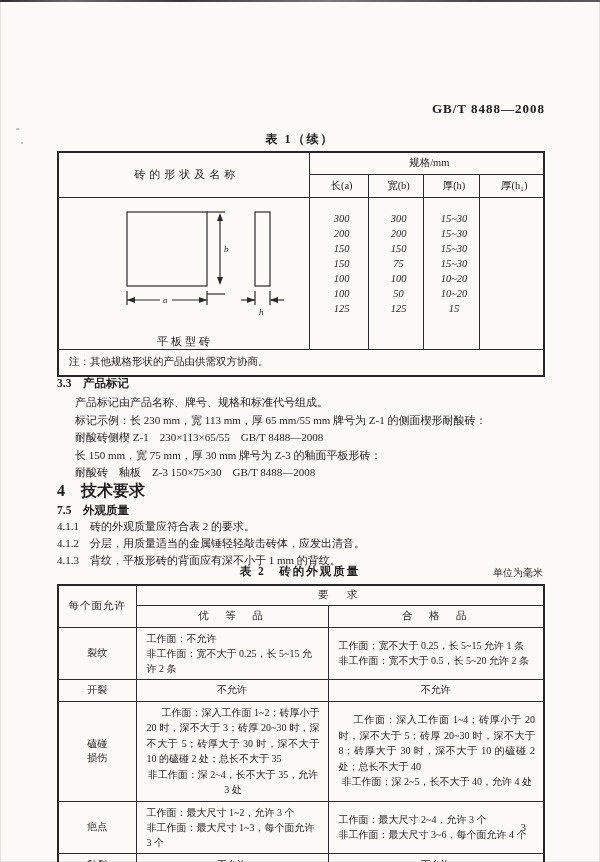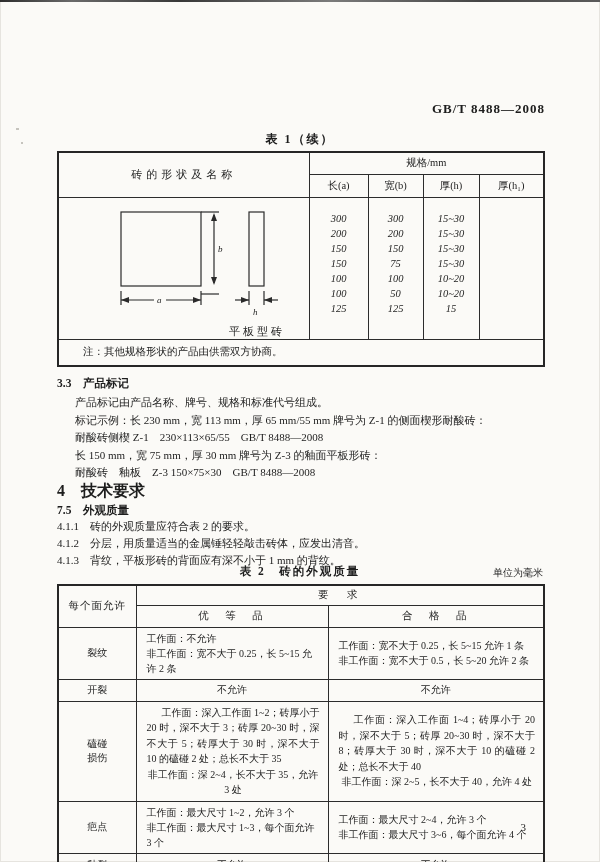--- a/index.html
+++ b/index.html
@@ -16,34 +16,34 @@
   .speck.s1 { left:16px; top:128px; width:3px; height:2px; }
   .speck.s2 { left:21px; top:142px; width:2px; height:2px; }
 
   .hdr { position:absolute; top:101px; right:55px; font-size:13px; font-weight:bold; letter-spacing:1px; }
 
   .t1cap { position:absolute; top:131px; left:0; width:600px; text-align:center;
     font-size:12px; font-weight:bold; letter-spacing:2px; }
 
   table { border-collapse:collapse; table-layout:fixed; }
   .t1 { position:absolute; top:151px; left:57px; width:486px; border:2px solid #262626; }
-  .t1 td, .t1 th { border:1px solid #2c2c2c; font-weight:normal; }
+  .t1 td, .t1 th { border:1px solid #2c2c2c; font-weight:normal;padding-left:6px; }
   .t1 .hcell { font-size:10.5px; text-align:center; vertical-align:middle; }
   .t1 .shape-h { letter-spacing:4px; font-size:11px; }
   .t1 .h1r { height:22px; }
   .t1 .h2r { height:23px; }
   .t1 .bodyr { height:141px; }
   .t1 .noter { height:27px; }
   .t1 .numcol { vertical-align:top; text-align:center; font-size:10.5px;font-style:italic; }
   .t1 .numstack { padding-top:13px; }
   .t1 .numstack div { line-height:15px; height:15px; }
-  .t1 .notecell { font-size:10.5px; padding-left:24px; vertical-align:middle; }
+  .t1 .notecell { font-size:10.5px; padding-left:10px; vertical-align:middle; }
   .diagram-cell { vertical-align:top; }
   .diagram-wrap { padding-top:8px; padding-left:14px; }
-  .diagram-caption { width:212px; text-align:right; font-size:11px; letter-spacing:3px; margin-top:2px; }
+  .diagram-caption { width:212px; text-align:center; font-size:11px; letter-spacing:3px; margin-top:12px; }
   svg .ln { stroke:#2a2a2a; stroke-width:1.2; fill:none; }
   svg .ar { fill:#2a2a2a; stroke:none; }
   svg .dimtext { font-family:"Liberation Serif","DejaVu Serif",serif; font-style:italic; font-size:9px; fill:#1d1d1d; }
 
   .s33 { position:absolute; top:376px; left:57px; width:486px; font-size:11px; }
   .s33 .heading { font-weight:bold; font-size:11.5px; height:18px; }
   .s33 .line { margin-left:18px; line-height:17.5px; white-space:nowrap; }
 
   .s4 { position:absolute; top:481px; left:57px; width:486px; font-size:11px; }
   .s4 .heading { font-weight:bold; font-size:16px; height:22px; }

